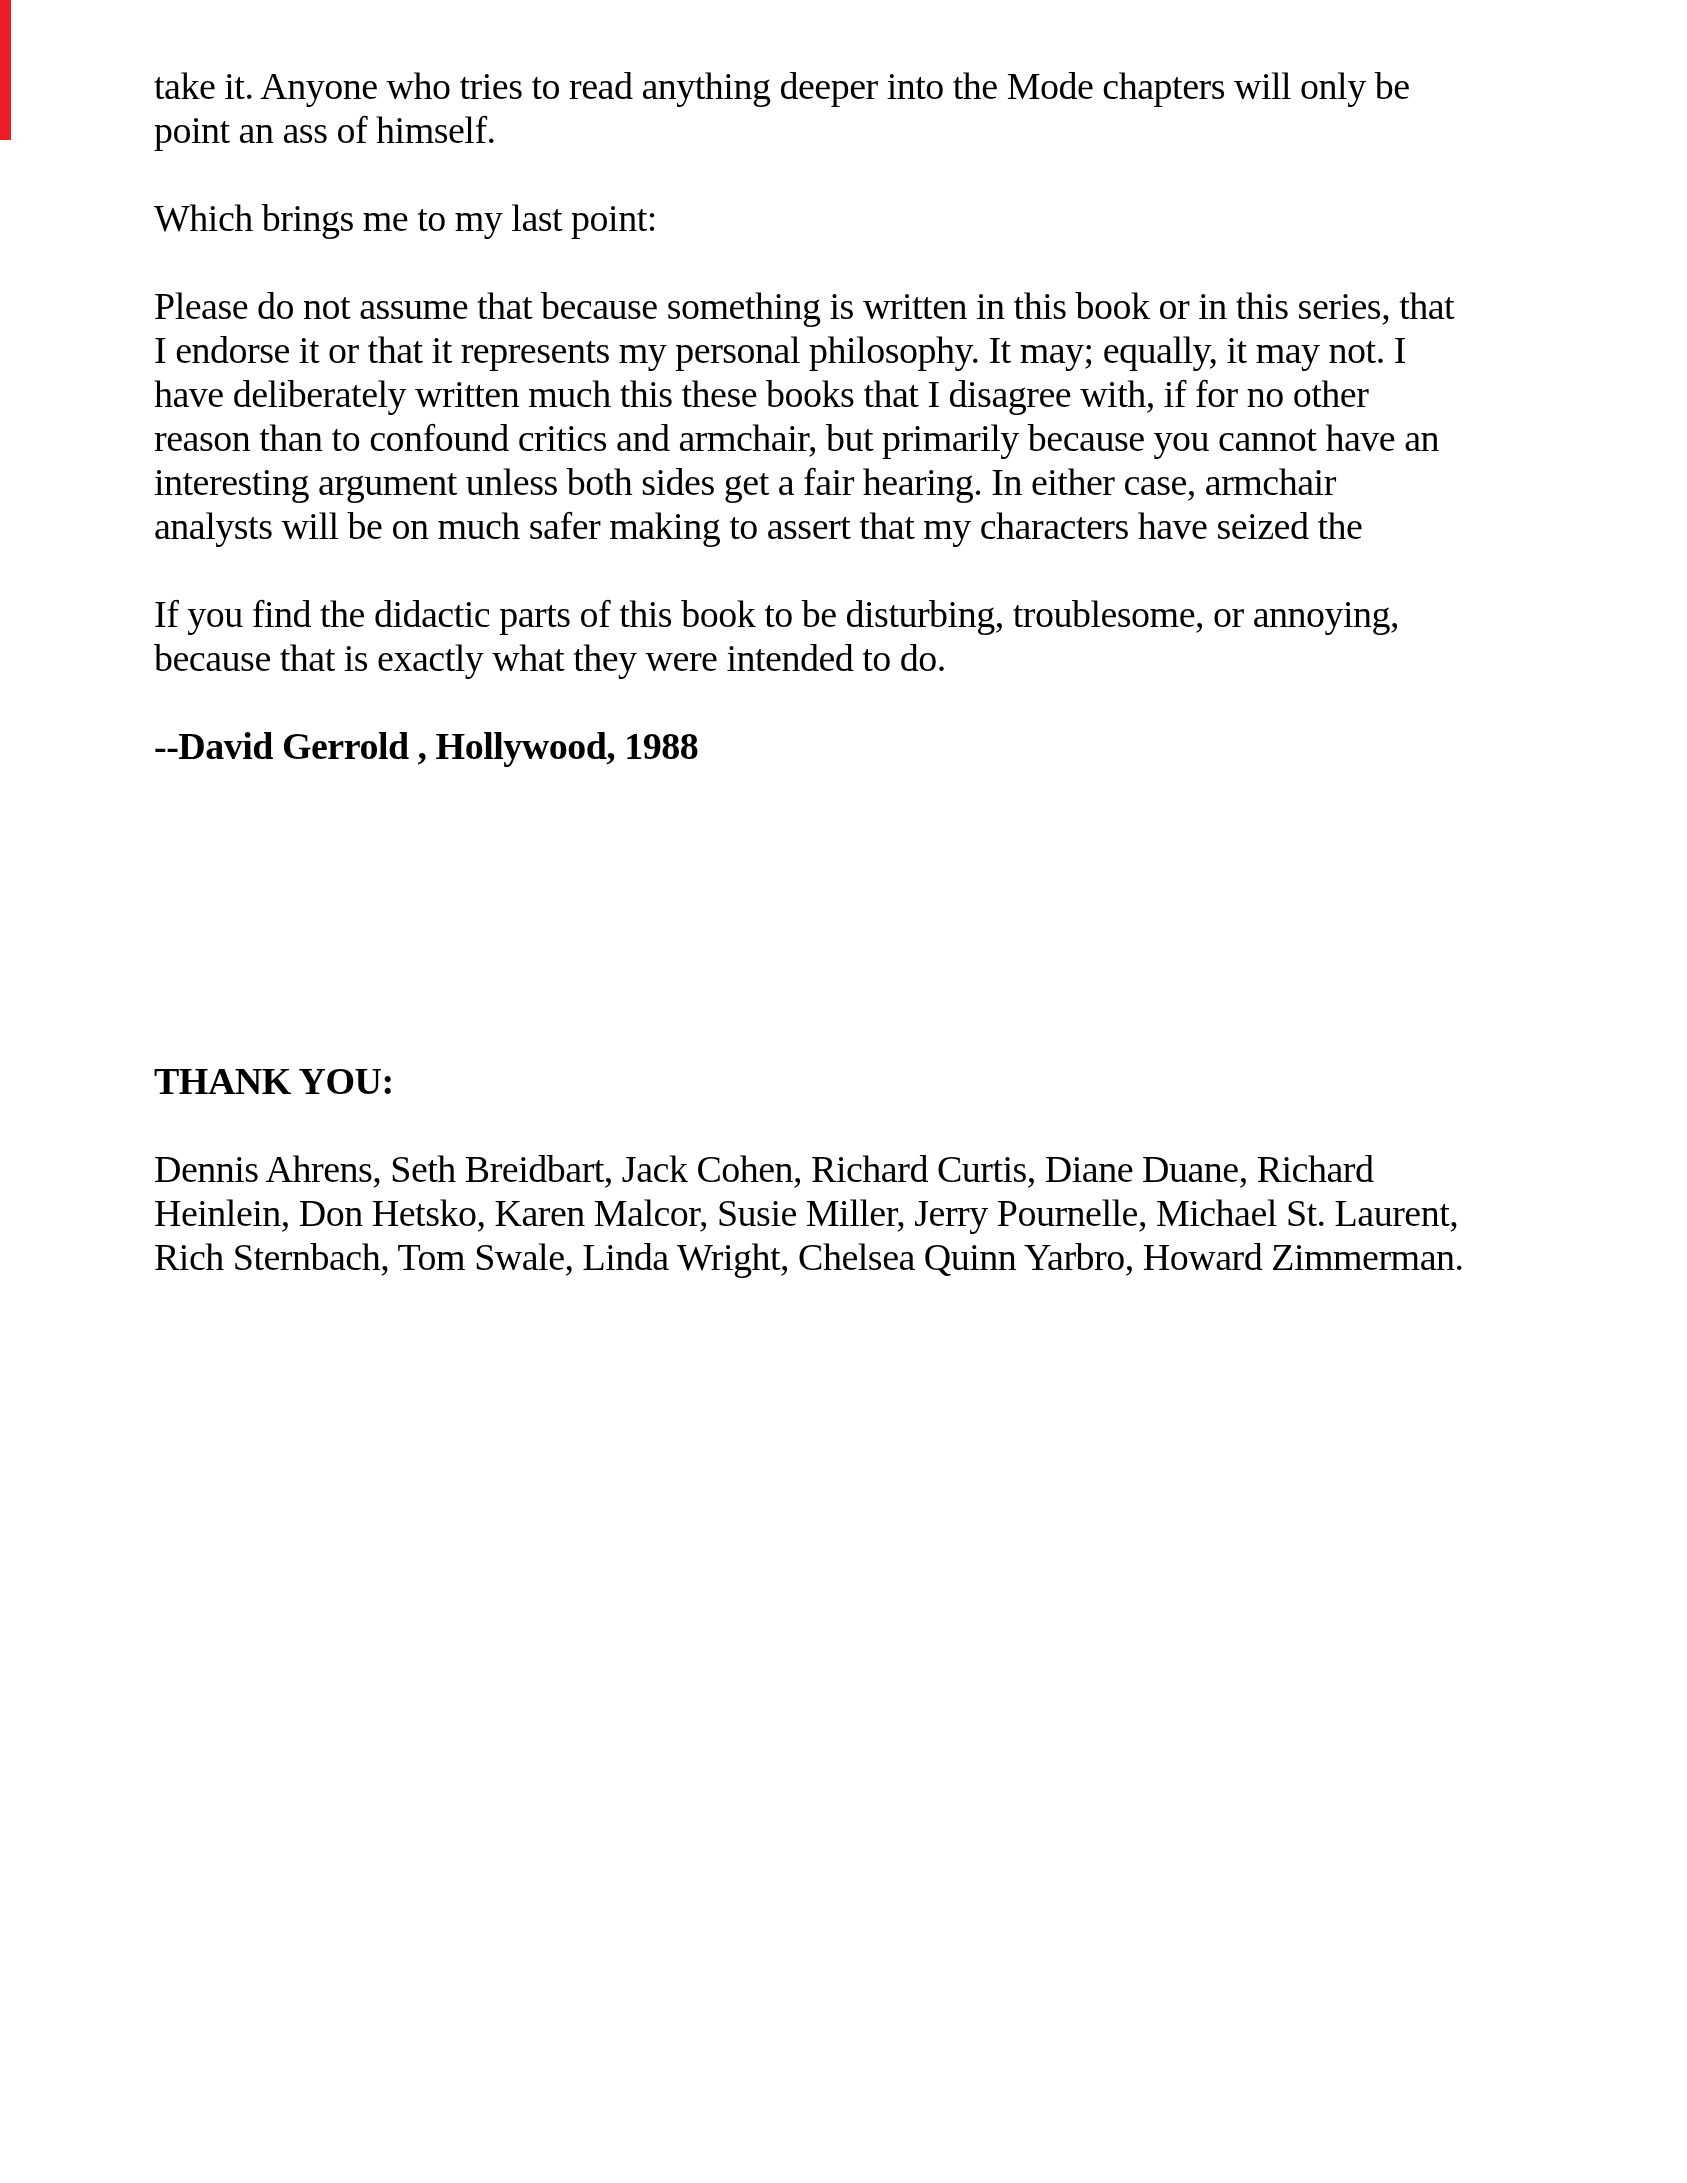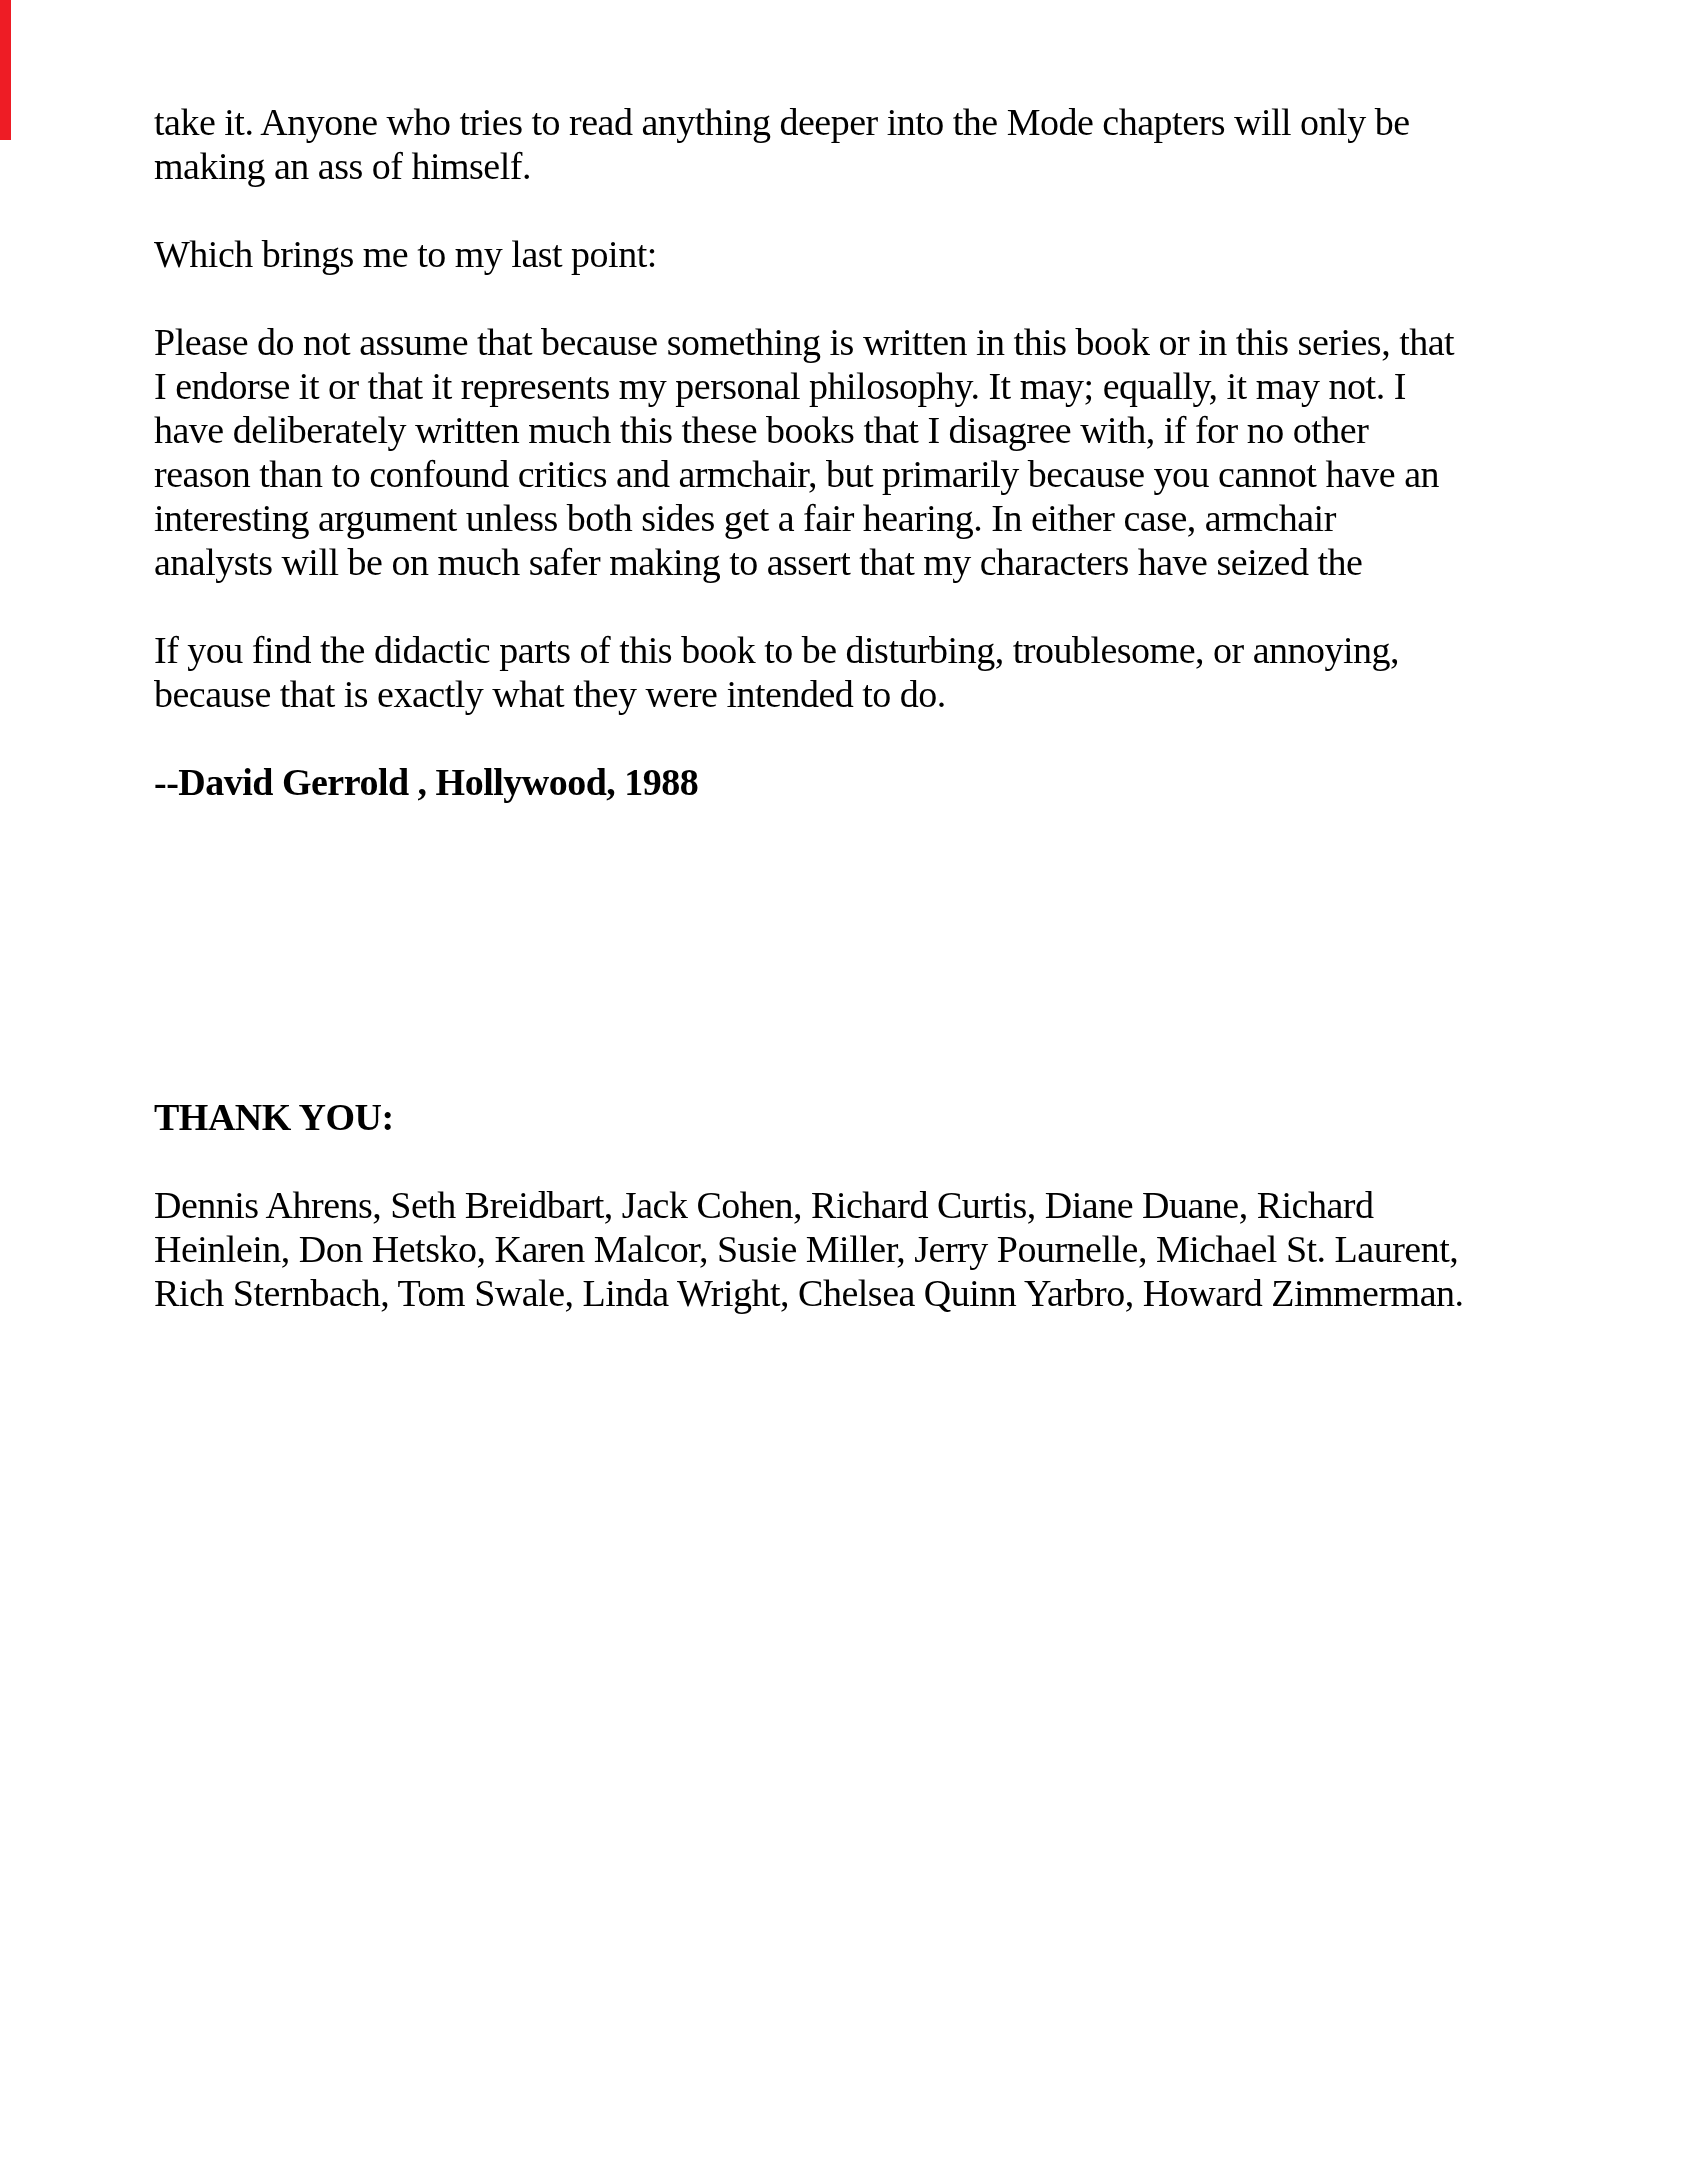--- a/index.html
+++ b/index.html
@@ -17,21 +17,21 @@
   }
   .red-stripe {
     position: absolute;
     left: 0;
     top: 0;
     width: 10.6px;
     height: 140px;
     background: #ee1c25;
   }
   .content {
-    padding: 100px 73px 0 154px;
+    padding: 64px 73px 0 154px;
   }
   .para {
     margin: 0 0 44px 0;
     font-size: 38px;
     line-height: 44px;
     letter-spacing: -0.5px;
   }
   .para .line {
     display: block;
     white-space: pre;
@@ -45,21 +45,21 @@
 </style>
 </head>
 <body style="background: rgb(255, 255, 255); color: rgb(0, 0, 0);">
 
 <div class="red-stripe" style="background: rgb(238, 28, 37);"></div>
 
 <div class="content">
 
   <p class="para">
     <span class="line">take it. Anyone who tries to read anything deeper into the Mode chapters will only be</span>
-    <span class="line">making an ass of himself.</span>
+    <span class="line">point an ass of himself.</span>
   </p>
 
   <p class="para">
     <span class="line">Which brings me to my last point:</span>
   </p>
 
   <p class="para">
     <span class="line">Please do not assume that because something is written in this book or in this series, that</span>
     <span class="line">I endorse it or that it represents my personal philosophy. It may; equally, it may not. I</span>
     <span class="line">have deliberately written much this these books that I disagree with, if for no other</span>

